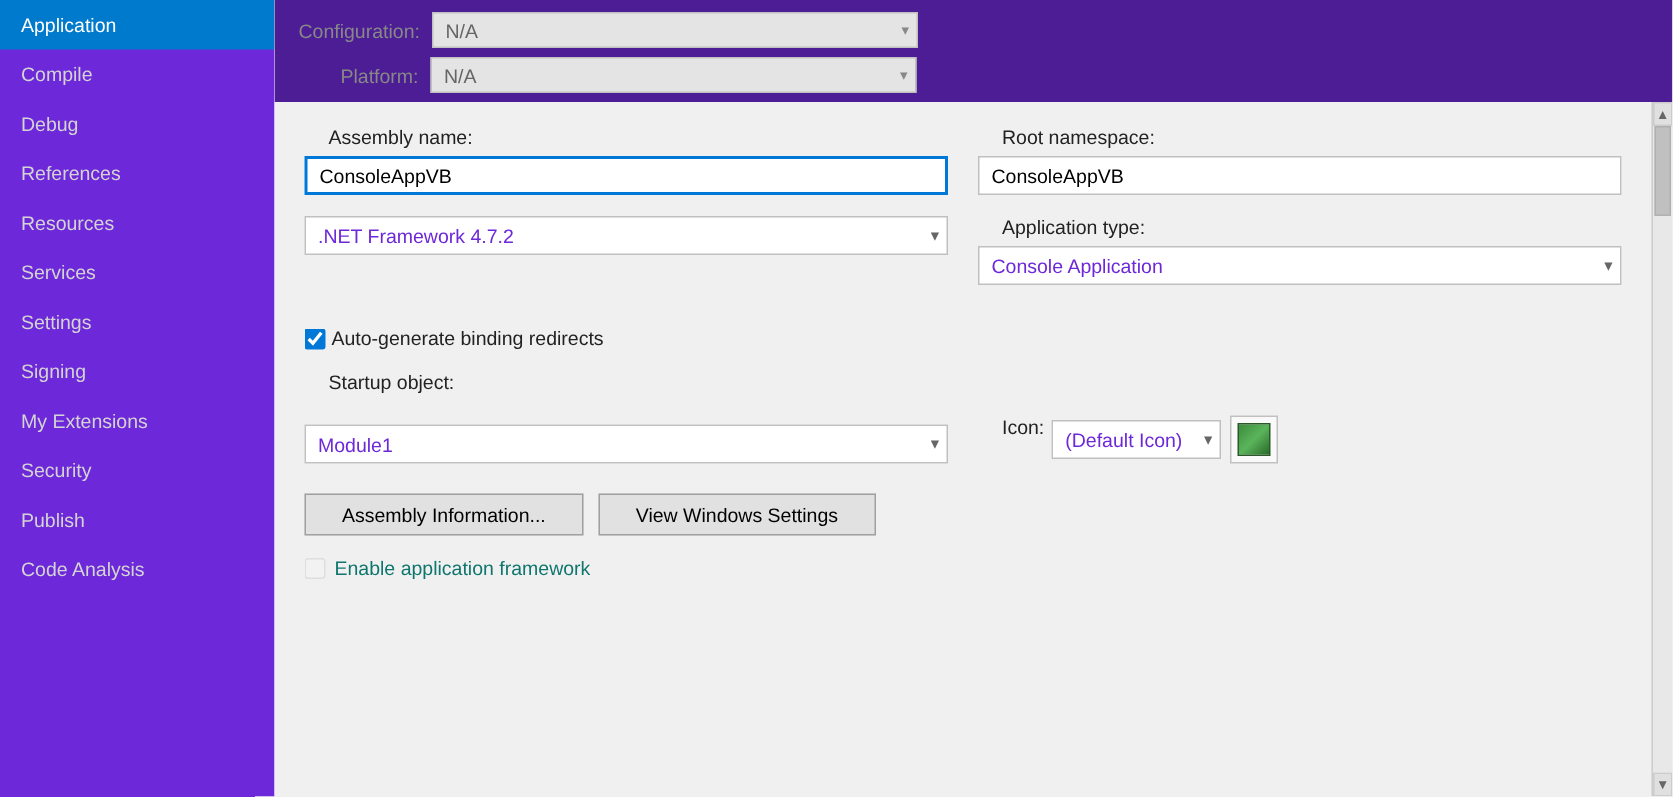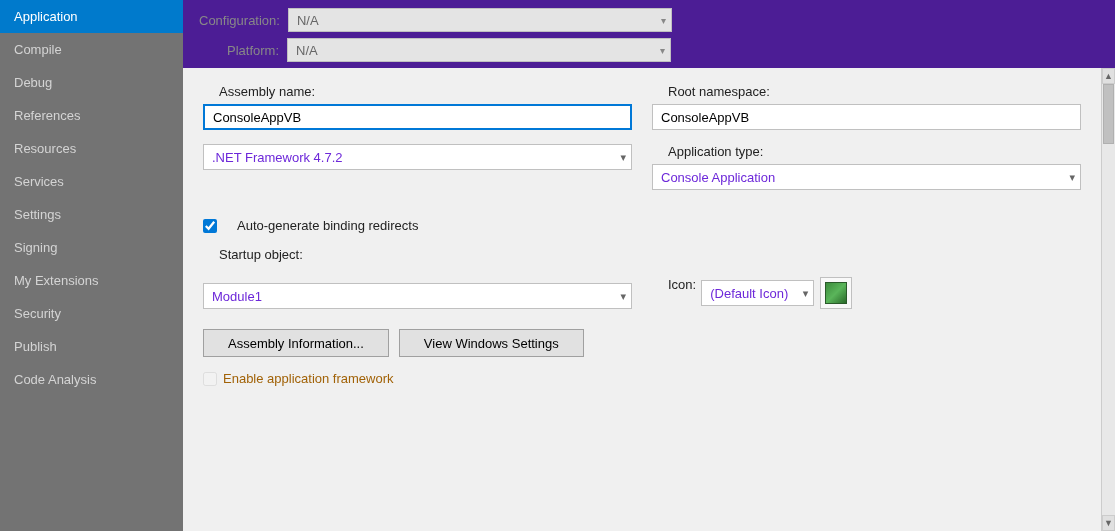--- a/index.html
+++ b/index.html
@@ -9,21 +9,21 @@
       background: #f0f0f0;
       display: flex;
       width: 1115px;
       height: 531px;
       overflow: hidden;
     }
 
     
     .sidebar {
       width: 183px;
-      background: #737373;
+      background: #6d28d9;
       flex-shrink: 0;
       display: flex;
       flex-direction: column;
     }
     .sidebar-item {
       padding: 9px 14px;
       color: #d4d4d4;
       cursor: pointer;
       font-size: 13px;
       white-space: nowrap;
@@ -147,21 +147,21 @@
       appearance: none;
       -webkit-appearance: none;
       cursor: pointer;
       color: #6d28d9;
       width: 100%;
     }
 
     .checkbox-row {
       display: flex;
       align-items: flex-end;
-      gap: 20px;
+      gap: 4px;
       margin-bottom: 14px;
       margin-top: 28px;
     }
     .checkbox-row input[type="checkbox"] {
       width: 14px;
       height: 14px;
       accent-color: #0078d7;
     }
     .checkbox-label {
       font-size: 13px;
@@ -229,21 +229,21 @@
       align-items: center;
       gap: 6px;
     }
     .enable-checkbox {
       width: 14px;
       height: 14px;
       opacity: 0.5;
       accent-color: #0078d7;
     }
     .enable-label {
-      color: #a16207;
+      color: #0f766e;
       font-size: 13px;
     }
 
     
     .config-area {
       padding: 8px 16px 0 16px;
       background: #4c1d95;
     }
     .config-row {
       display: flex;
@@ -253,21 +253,21 @@
     }
     .config-label {
       color: #888;
       font-size: 13px;
       min-width: 80px;
       text-align: right;
     }
     .config-select-wrap {
       position: relative;
       display: inline-block;
-      width: 384px;
+      width: 324px;
     }
     .config-select-wrap::after {
       content: '▾';
       position: absolute;
       right: 6px;
       top: 50%;
       transform: translateY(-50%);
       color: #888;
       pointer-events: none;
       font-size: 10px;

